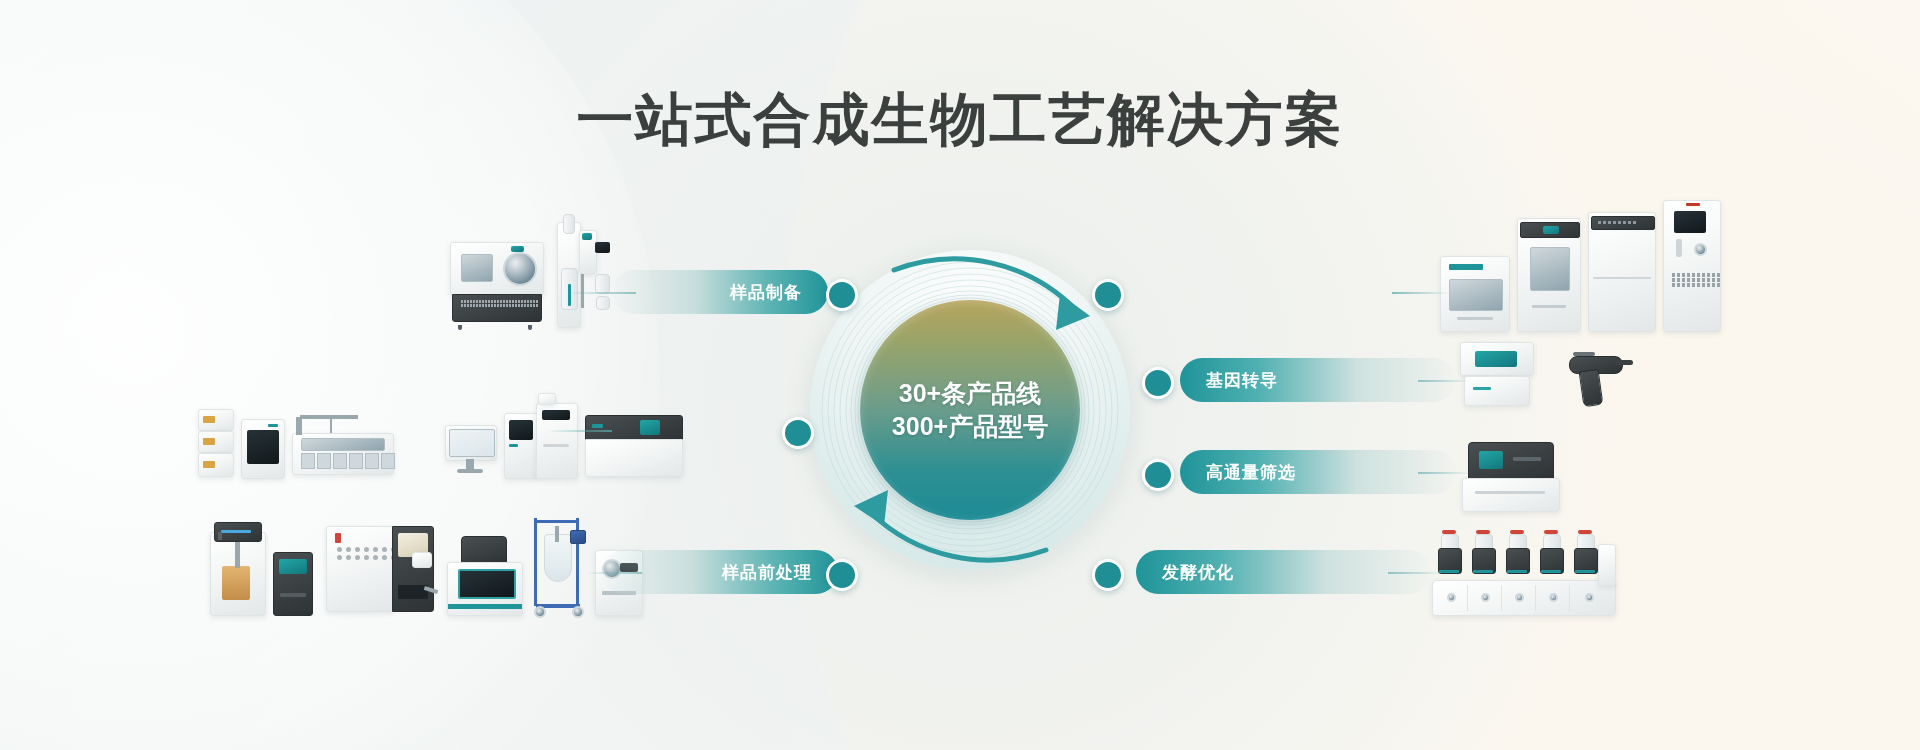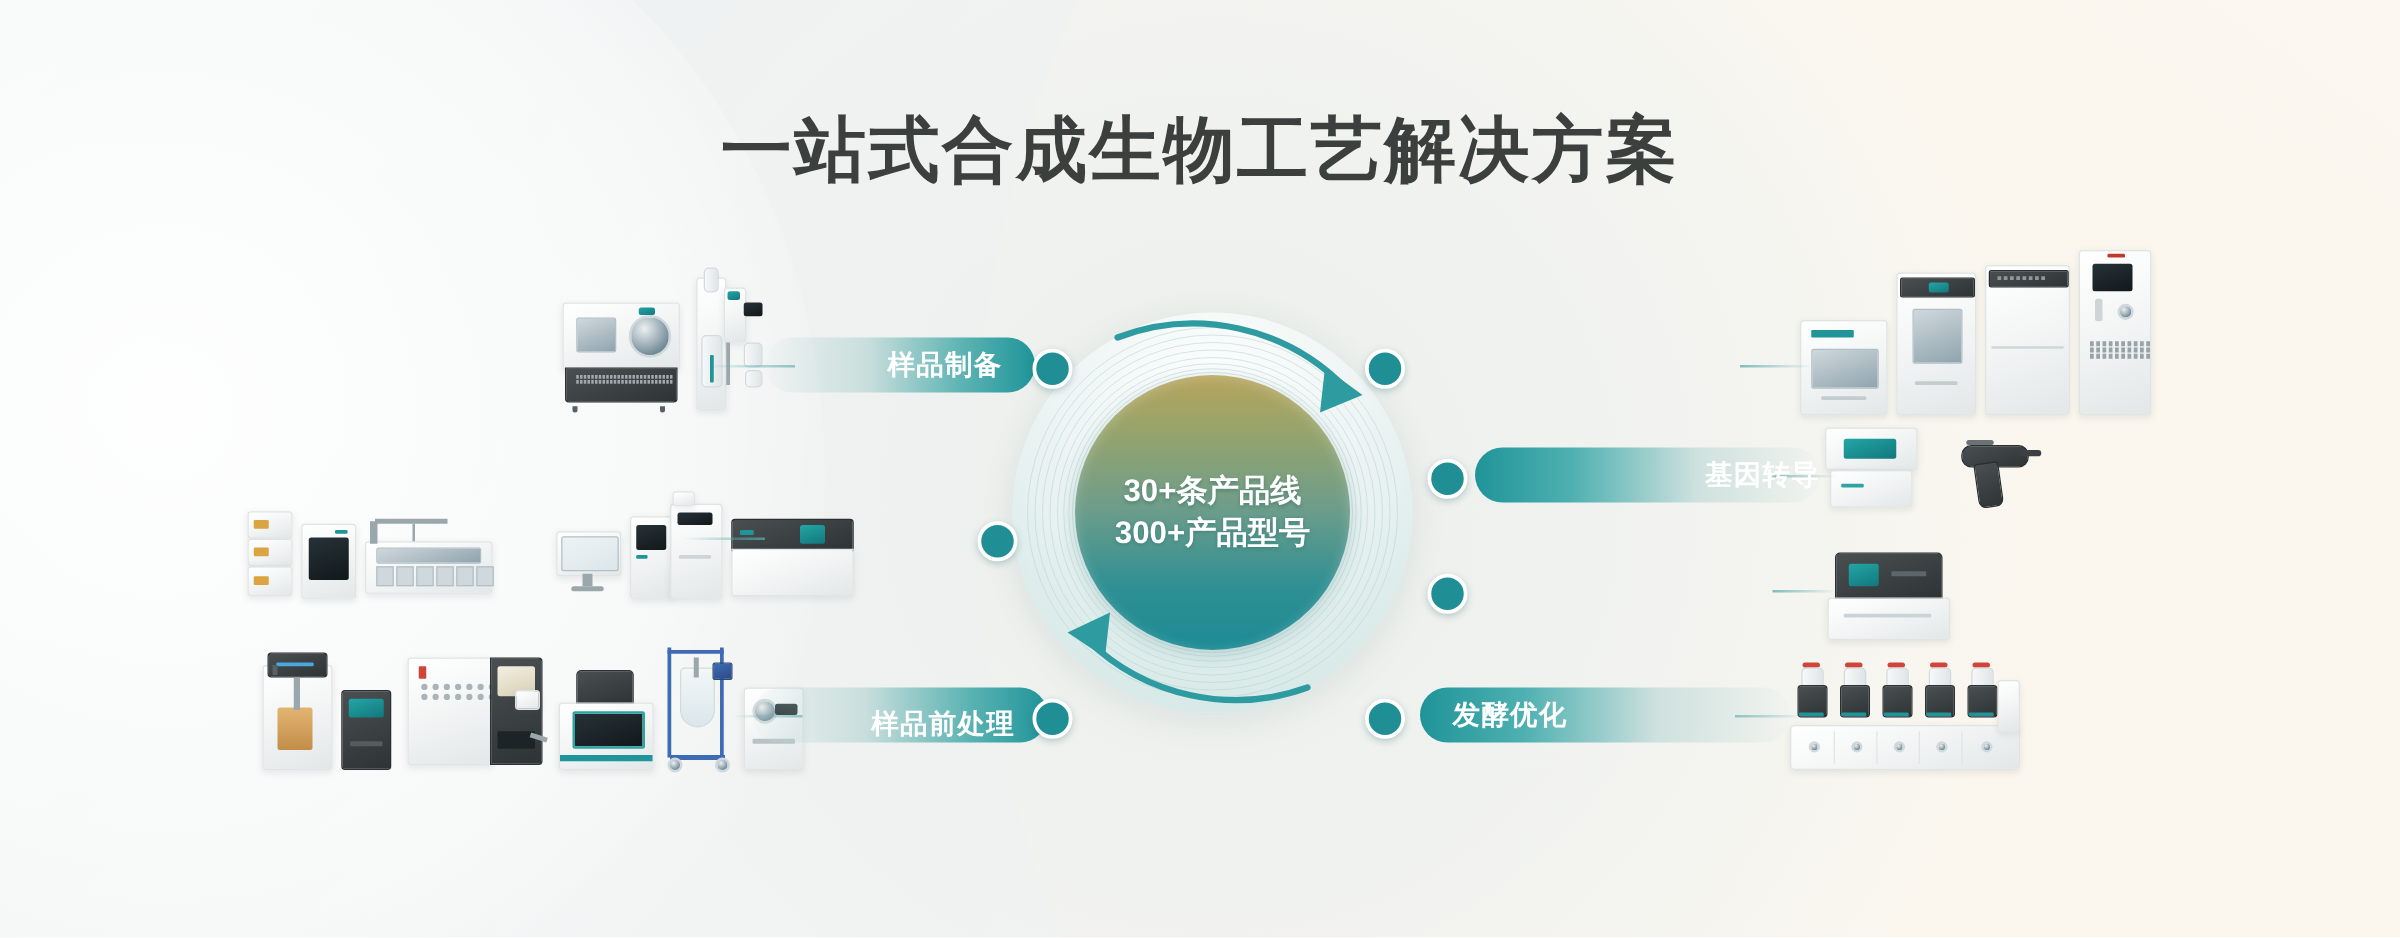--- a/index.html
+++ b/index.html
@@ -66,21 +66,21 @@
   
   .node{
     position:absolute;width:26px;height:26px;border-radius:50%;
     background:#1f8f95;border:3px solid #ffffff;
     box-shadow:0 2px 6px rgba(40,110,115,.3);
   }
 
   
   .pill{
     position:absolute;height:44px;border-radius:22px;display:flex;align-items:center;
-    color:#ffffff;font-size:22px;font-weight:bold;letter-spacing:1px;white-space:nowrap;
+    color:#ffffff;font-size:17px;font-weight:bold;letter-spacing:1px;white-space:nowrap;
   }
   .pill.left{
     justify-content:flex-end;padding-right:26px;
     background:linear-gradient(90deg, rgba(226,235,233,.12) 0%, rgba(170,207,205,.55) 38%, #5ab2b2 74%, #1f9499 100%);
   }
   .pill.right{
     justify-content:flex-start;padding-left:26px;
     background:linear-gradient(270deg, rgba(226,235,233,.10) 0%, rgba(170,207,205,.50) 36%, #4fb0b1 72%, #1f9499 100%);
   }
 
@@ -501,26 +501,29 @@
   <div class="connector" style="left:546px;top:430px;width:66px;"></div>
   <div class="connector" style="left:586px;top:572px;width:56px;"></div>
   <div class="connector rev" style="left:1392px;top:292px;width:58px;"></div>
   <div class="connector rev" style="left:1418px;top:380px;width:52px;"></div>
   <div class="connector rev" style="left:1418px;top:472px;width:52px;"></div>
   <div class="connector rev" style="left:1388px;top:572px;width:56px;"></div>
 
   <div class="pill left" style="left:612px;top:270px;width:190px;">
     <span>样品制备</span>
   </div>
-  <div class="pill left" style="left:602px;top:550px;width:210px;align-items:flex-end;">
+  <div class="pill left" style="left:602px;top:550px;width:210px;">
     <span>样品前处理</span>
   </div>
 
-  <div class="pill right" style="left:1180px;top:358px;width:250px;justify-content:flex-end;">
+  <div class="pill right" style="left:1180px;top:358px;width:250px;">
     <span>基因转导</span>
+  </div>
+  <div class="pill right" style="left:1180px;top:450px;width:250px;">
+    <span>高通量筛选</span>
   </div>
   <div class="pill right" style="left:1136px;top:550px;width:270px;">
     <span>发酵优化</span>
   </div>
 
   <div class="hub">
     <div class="hub-outer"></div>
 
     <svg class="ring-lines" viewBox="0 0 320 320">
       <g fill="none" stroke="#b6d4d2" stroke-width="0.8" opacity="0.55">

